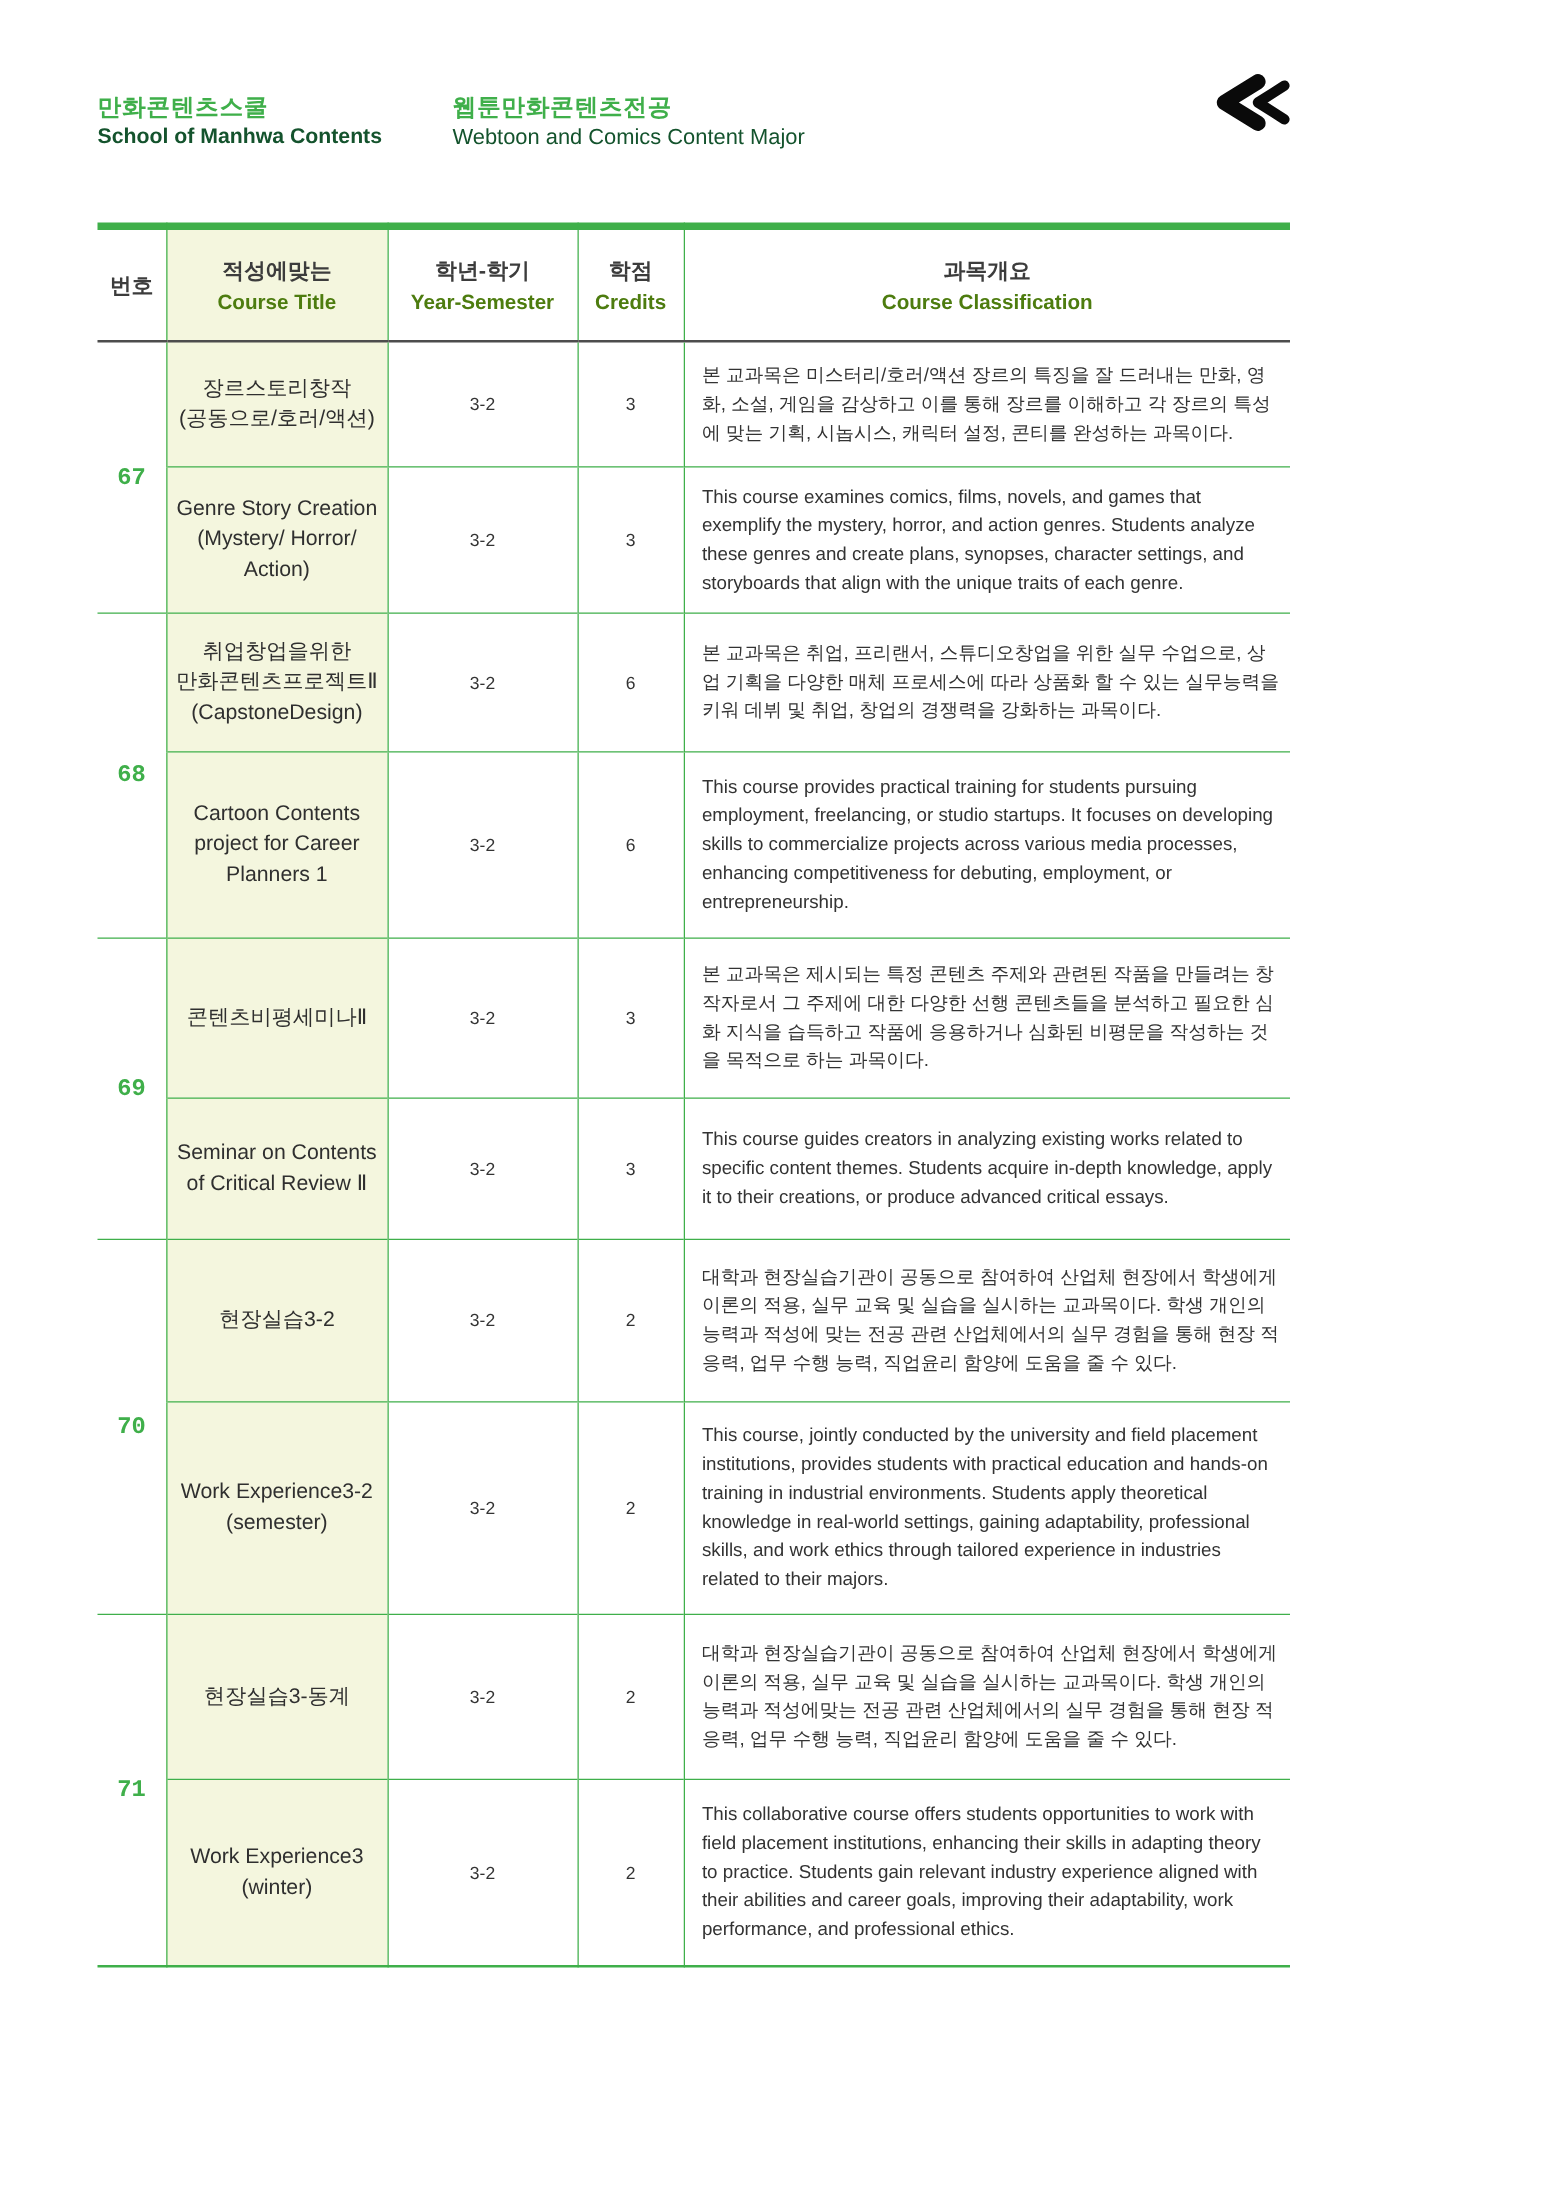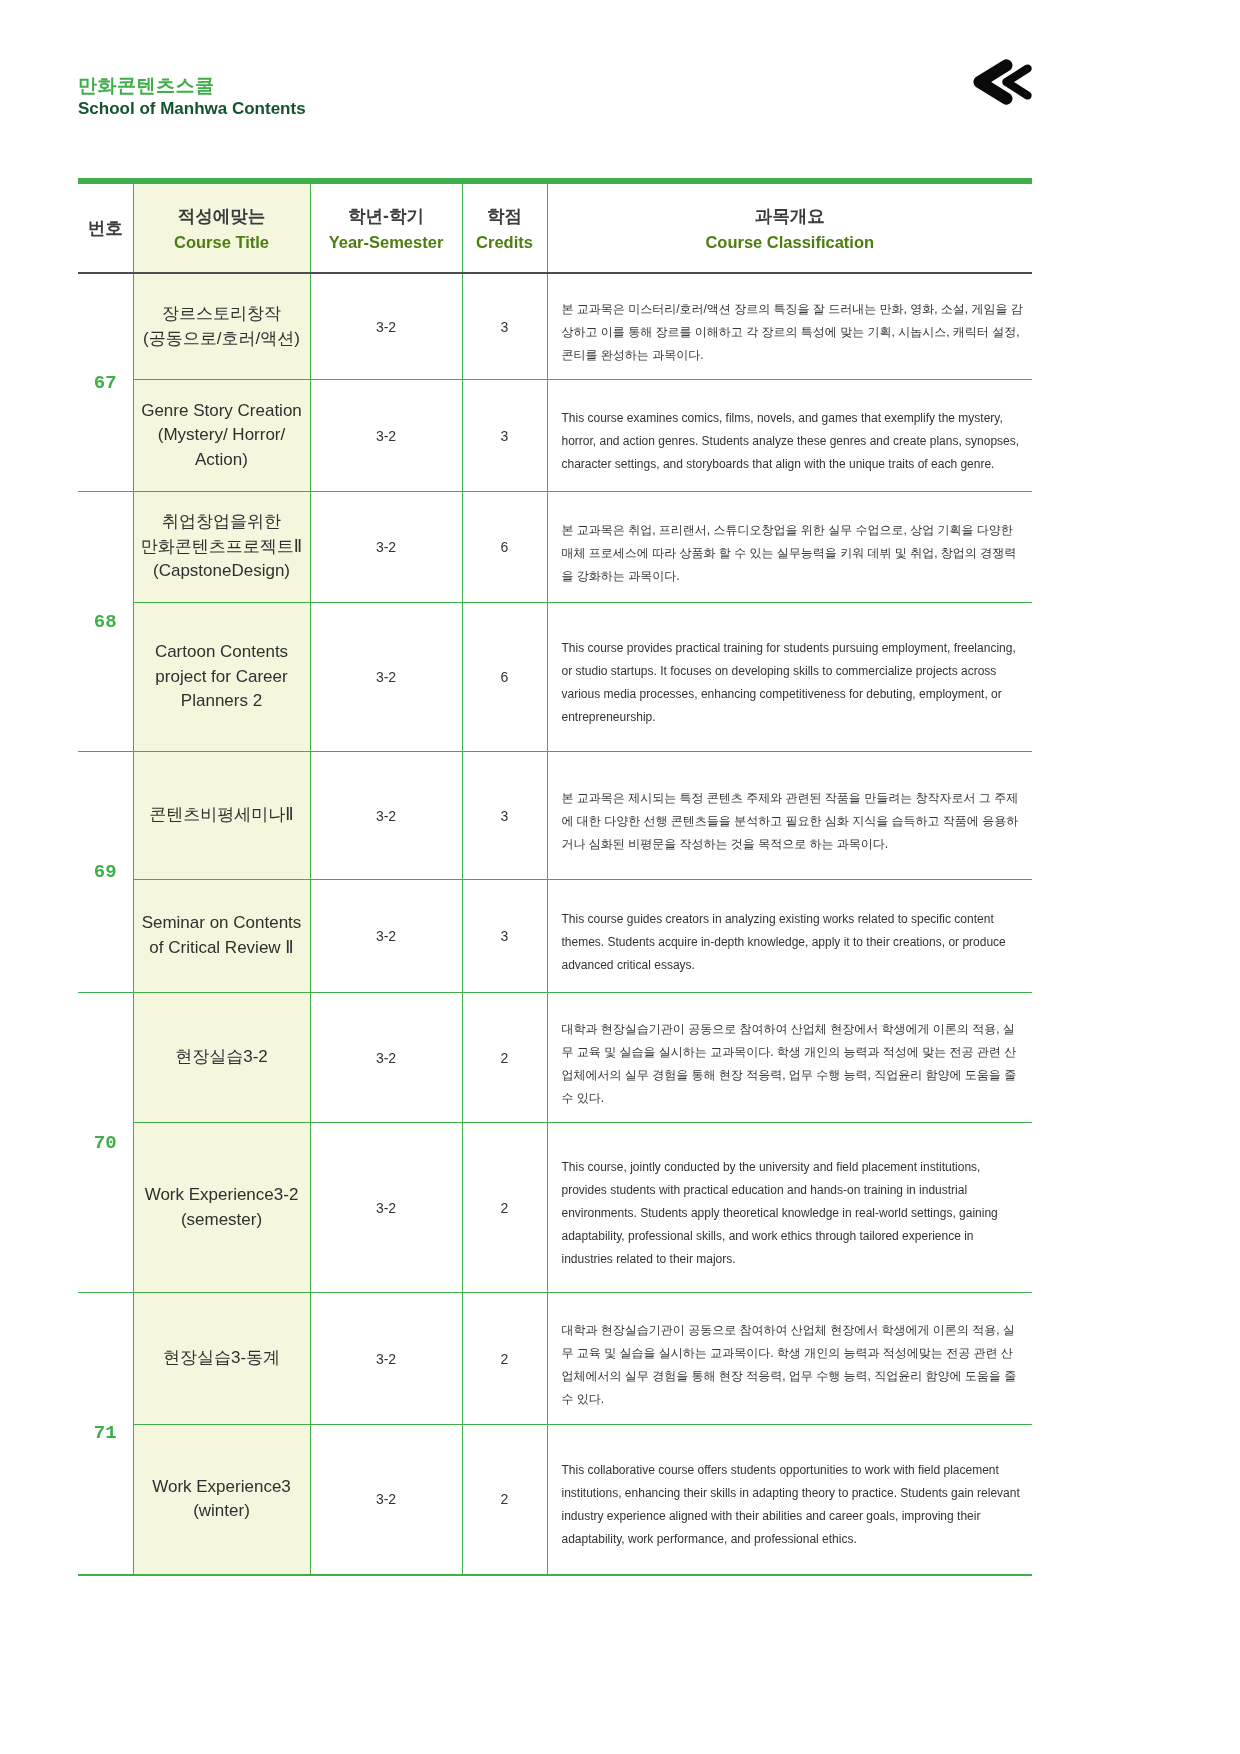--- a/index.html
+++ b/index.html
@@ -51,40 +51,44 @@
 
   td.c-num {
     text-align: center; font-size: 19px; font-weight: bold; color: #3faf4a; font-family: Liberation Mono, monospace;
   }
   td.c-title {
     text-align: center; font-size: 17px; color: #2f2f2f;
     white-space: pre-line; line-height: 1.45; padding: 4px 6px;
   }
   td.c-sem, td.c-cred { text-align: center; font-size: 14px; color: #333333; }
   td.c-desc {
-    font-size: 12px; line-height: 23px; color: #333333;
-    padding: 24px 8px 12px 14px; text-align: left;
+    font-size: 15px; line-height: 23px; color: #333333;
+    padding: 12px 8px 12px 14px; text-align: left;
   }
 
   
   tr.r0k { height: 100px; } tr.r0e { height: 112px; }
   tr.r1k { height: 111px; } tr.r1e { height: 149px; }
   tr.r2k { height: 128px; } tr.r2e { height: 113px; }
   tr.r3k { height: 130px; } tr.r3e { height: 170px; }
   tr.r4k { height: 132px; } tr.r4e { height: 150px; }
 </style>
 </head>
 <body>
 
 <div class="page">
 
   <div class="doc-header">
     <div class="school-block">
       <div class="ko-line">만화콘텐츠스쿨</div>
       <div class="en-line">School of Manhwa Contents</div>
+    </div>
+    <div class="major-block">
+      <div class="ko-line">웹툰만화콘텐츠전공</div>
+      <div class="en-line">Webtoon and Comics Content Major</div>
     </div>
     <svg class="logo" viewBox="0 0 100 72" aria-hidden="true">
       <polyline points="60,10 18,36 60,62" fill="none" stroke="#0a0a0a" stroke-width="19" stroke-linecap="round" stroke-linejoin="round"></polyline>
       <polyline points="93,15 60,36 93,57" fill="none" stroke="#0a0a0a" stroke-width="13" stroke-linecap="round" stroke-linejoin="round"></polyline>
     </svg>
   </div>
 
   <table class="courses">
     <colgroup>
       <col class="w-num">
@@ -140,21 +144,21 @@
         <td class="c-title">취업창업을위한
 만화콘텐츠프로젝트Ⅱ
 (CapstoneDesign)</td>
         <td class="c-sem">3-2</td>
         <td class="c-cred">6</td>
         <td class="c-desc">본 교과목은 취업, 프리랜서, 스튜디오창업을 위한 실무 수업으로, 상업 기획을 다양한 매체 프로세스에 따라 상품화 할 수 있는 실무능력을 키워 데뷔 및 취업, 창업의 경쟁력을 강화하는 과목이다.</td>
       </tr>
       <tr class="e r1e">
         <td class="c-title">Cartoon Contents
 project for Career
-Planners 2</td>
+Planners 1</td>
         <td class="c-sem">3-2</td>
         <td class="c-cred">6</td>
         <td class="c-desc">This course provides practical training for students pursuing employment, freelancing, or studio startups. It focuses on developing skills to commercialize projects across various media processes, enhancing competitiveness for debuting, employment, or entrepreneurship.</td>
       </tr>
 
       <tr class="k r2k">
         <td class="c-num" rowspan="2">69</td>
         <td class="c-title">콘텐츠비평세미나Ⅱ</td>
         <td class="c-sem">3-2</td>
         <td class="c-cred">3</td>

